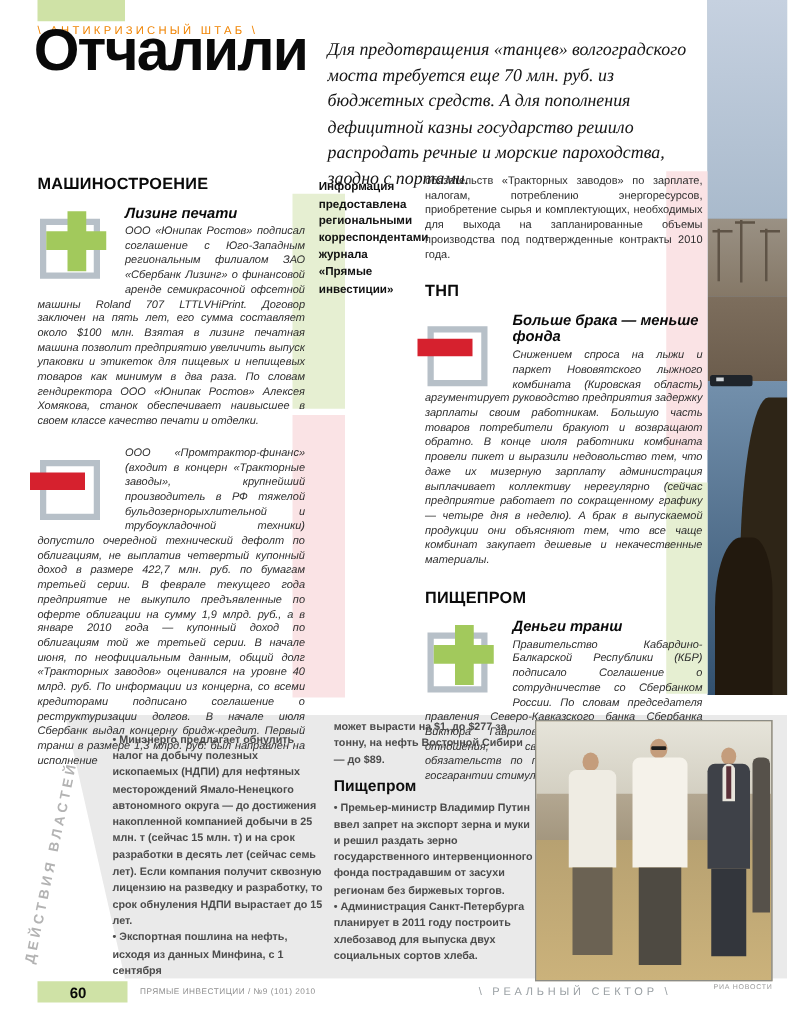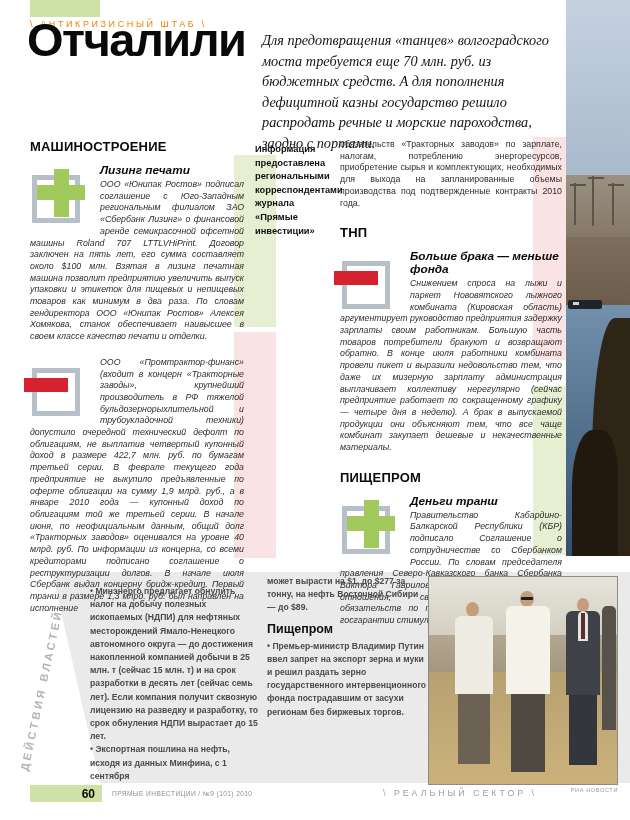--- a/index.html
+++ b/index.html
@@ -82,21 +82,21 @@
   .head{position:absolute;border-radius:50%;background:#c49d7c;}
   .torso{position:absolute;border-radius:6px 6px 0 0;}
   .legs{position:absolute;}
   .tie{position:absolute;width:4px;background:#5a3038;}
   .shades{position:absolute;height:3px;background:#1d1d1d;border-radius:1px;}
   .photo-credit{position:absolute;left:428px;top:787px;width:190px;text-align:right;
                 font-size:5.6px;letter-spacing:0.6px;color:#9a9a9a;z-index:4;}
 
   
   .footer-box{position:absolute;left:30px;top:785px;width:72px;height:17px;background:#cfe2a6;
-              box-sizing:border-box;text-align:right;padding:2px 7px 0 0;
+              box-sizing:border-box;text-align:center;padding:2px 7px 0 0;
               font-size:12px;font-weight:bold;color:#0a0a0a;z-index:5;}
   .footer-mag{position:absolute;left:112px;top:790px;font-size:6.6px;color:#8f8f8f;
               letter-spacing:0.4px;z-index:5;}
   .footer-sec{position:absolute;left:383px;top:788px;font-size:8.8px;color:#9aa0a4;
               letter-spacing:3px;z-index:5;}
 </style>
 </head>
 <body>
 
 <div class="page">
@@ -183,20 +183,21 @@
 
   <div class="gov-col gov-col-a">
     <p class="bullet">Минэнерго предлагает обнулить налог на добычу полезных ископаемых (НДПИ) для нефтяных месторождений Ямало-Ненецкого автономного округа — до достижения накопленной компанией добычи в 25 млн. т (сейчас 15 млн. т) и на срок разработки в десять лет (сейчас семь лет). Если компания получит сквозную лицензию на разведку и разработку, то срок обнуления НДПИ вырастает до 15 лет.</p>
     <p class="bullet">Экспортная пошлина на нефть, исходя из данных Минфина, с 1 сентября</p>
   </div>
 
   <div class="gov-col gov-col-b">
     <p>может вырасти на $1, до $277 за тонну, на нефть Восточной Сибири — до $89.</p>
     <h4 class="second">Пищепром</h4>
     <p class="bullet">Премьер-министр Владимир Путин ввел запрет на экспорт зерна и муки и решил раздать зерно государственного интервенционного фонда пострадавшим от засухи регионам без биржевых торгов.</p>
+    <p class="bullet">Администрация Санкт-Петербурга планирует в 2011 году построить хлебозавод для выпуска двух социальных сортов хлеба.</p>
   </div>
 
   <div class="photo-bottom">
     <div class="pb-sky"></div>
     <div class="pb-crowd"></div>
     <div class="pb-field"></div>
     <div class="figure" style="left:12%;top:12%;width:44px;height:88%">
       <div class="head" style="left:14px;top:0;width:13px;height:15px"></div>
       <div class="torso" style="left:3px;top:14px;width:38px;height:78px;background:#efece3"></div>
       <div class="legs" style="left:6px;top:92px;width:32px;height:70px;background:#6b6253"></div>

